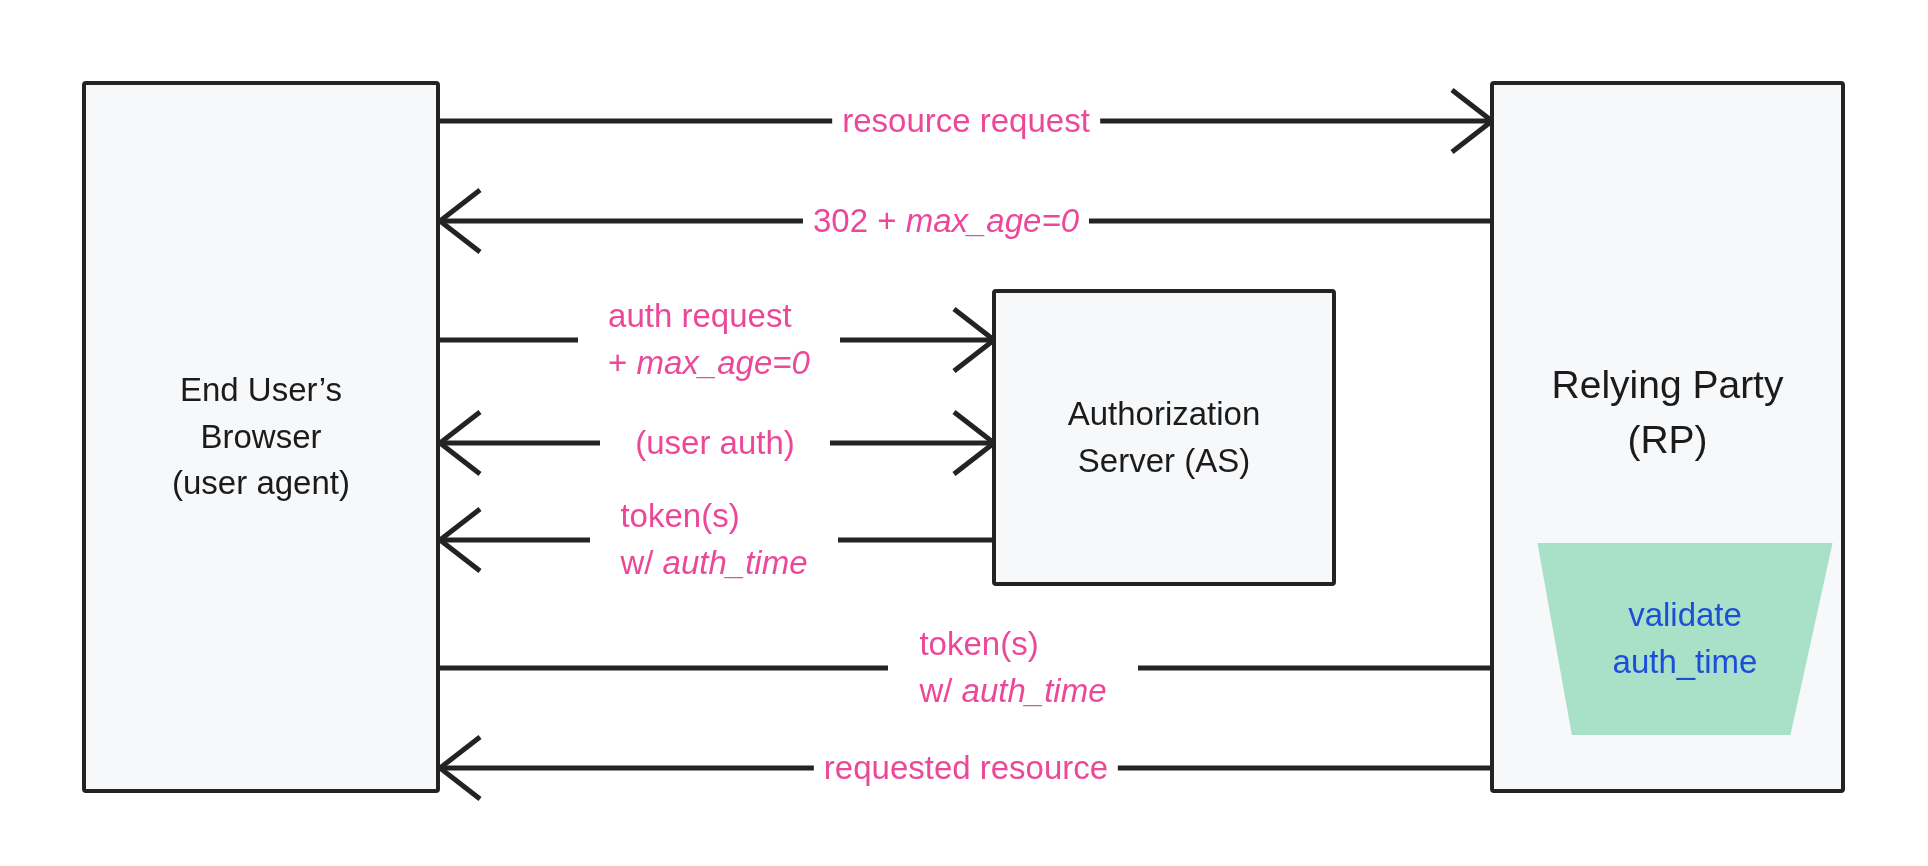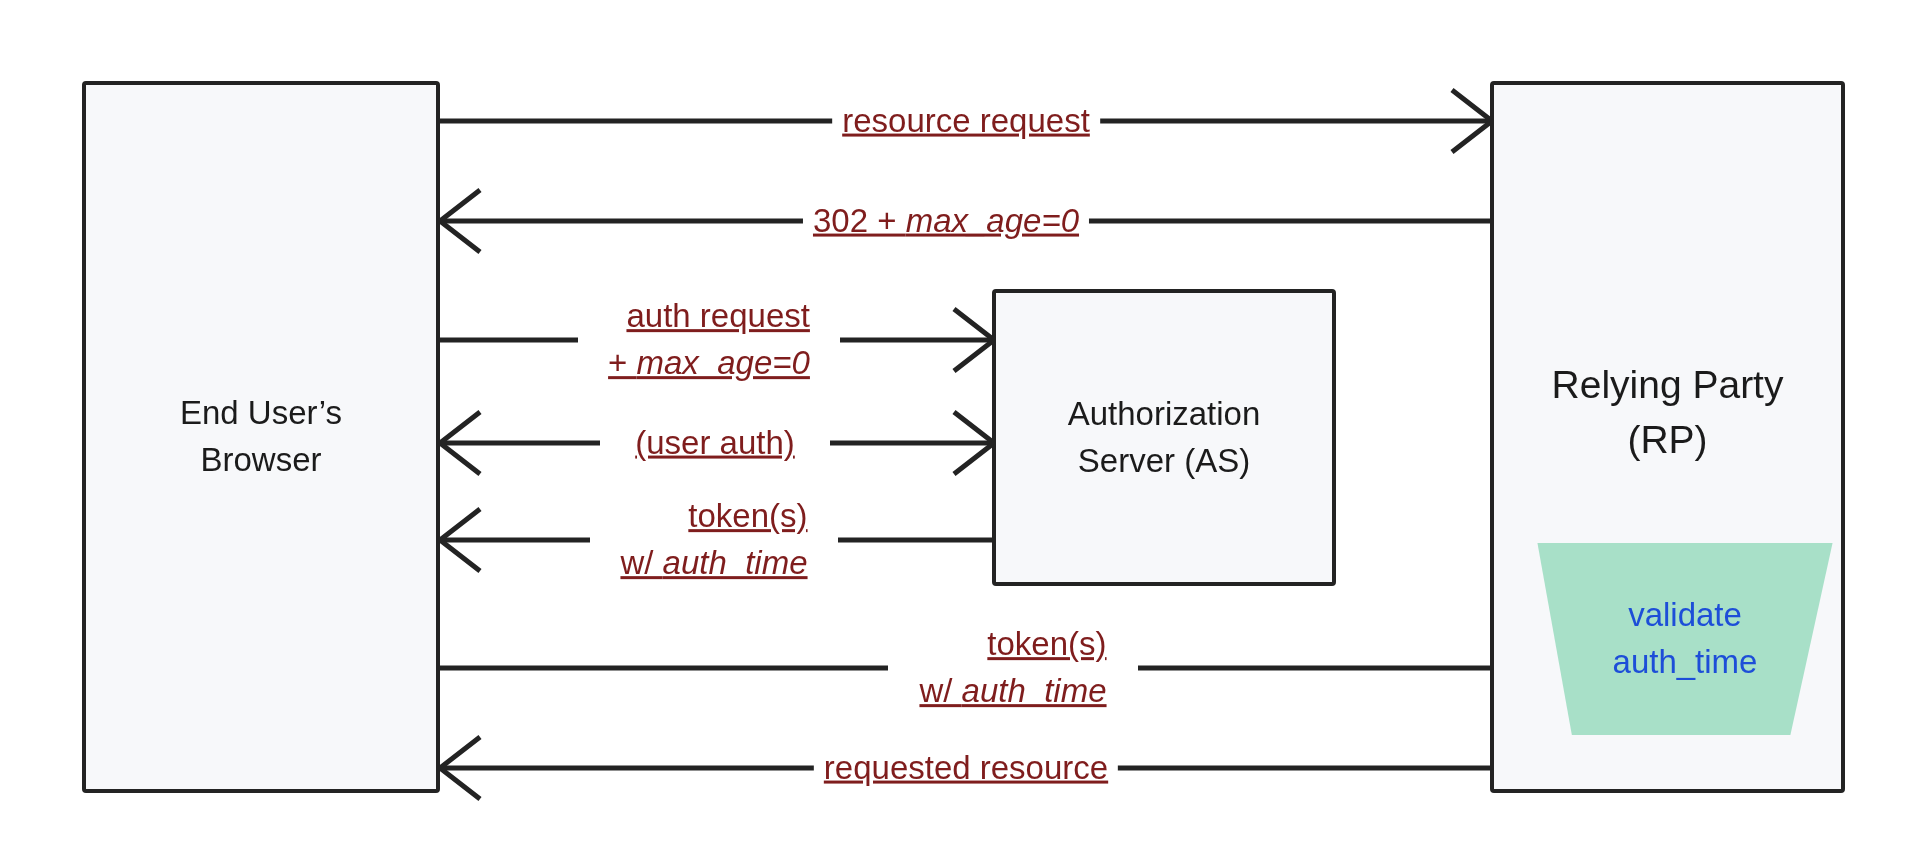--- a/index.html
+++ b/index.html
@@ -20,23 +20,23 @@
   #node-rp{left:1490px;top:81px;width:355px;height:712px;font-size:39px;}
   #node-rp .rp-stack{position:absolute;left:0;right:0;top:272px;}
 
   .trapezoid{position:absolute;left:1530px;top:543px;width:310px;height:192px;
              background:#a8e0c8;
              clip-path:polygon(2.4% 0%, 97.6% 0%, 84% 100%, 13.5% 100%);
              display:flex;flex-direction:column;align-items:center;justify-content:center;
              color:#1d4ed8;font-size:33px;}
   .trapezoid .ln{line-height:1.42;white-space:nowrap;}
 
-  .lbl{position:absolute;color:#7f1d1d;font-size:33px;line-height:1.42;
-       white-space:nowrap;text-align:right;background:#ffffff;
-       transform:translate(-50%,-50%);padding:0 10px;text-decoration:underline;}
+  .lbl{position:absolute;color:#ec4899;font-size:33px;line-height:1.42;
+       white-space:nowrap;text-align:left;background:#ffffff;
+       transform:translate(-50%,-50%);padding:0 10px;}
   .lbl .two{display:block;}
   .lbl i{font-style:italic;margin-top:12px;}
   .lbl.stacked{padding:0 8px;}
 </style>
 </head>
 <body>
 
 <div id="stage">
 
   <svg id="wires" viewBox="0 0 1928 866" xmlns="http://www.w3.org/2000/svg">
@@ -66,20 +66,21 @@
       <polyline points="1512,637 1552,668 1512,699"></polyline>
 
       <line x1="1490" y1="768" x2="442" y2="768"></line>
       <polyline points="480,737 440,768 480,799"></polyline>
     </g>
   </svg>
 
   <div class="node" id="node-browser">
     <span class="ln">End User’s</span>
     <span class="ln">Browser</span>
+    <span class="ln">(user agent)</span>
   </div>
 
   <div class="node" id="node-as">
     <span class="ln">Authorization</span>
     <span class="ln">Server (AS)</span>
   </div>
 
   <div class="node" id="node-rp">
     <div class="rp-stack">
       <span class="ln">Relying Party</span>

